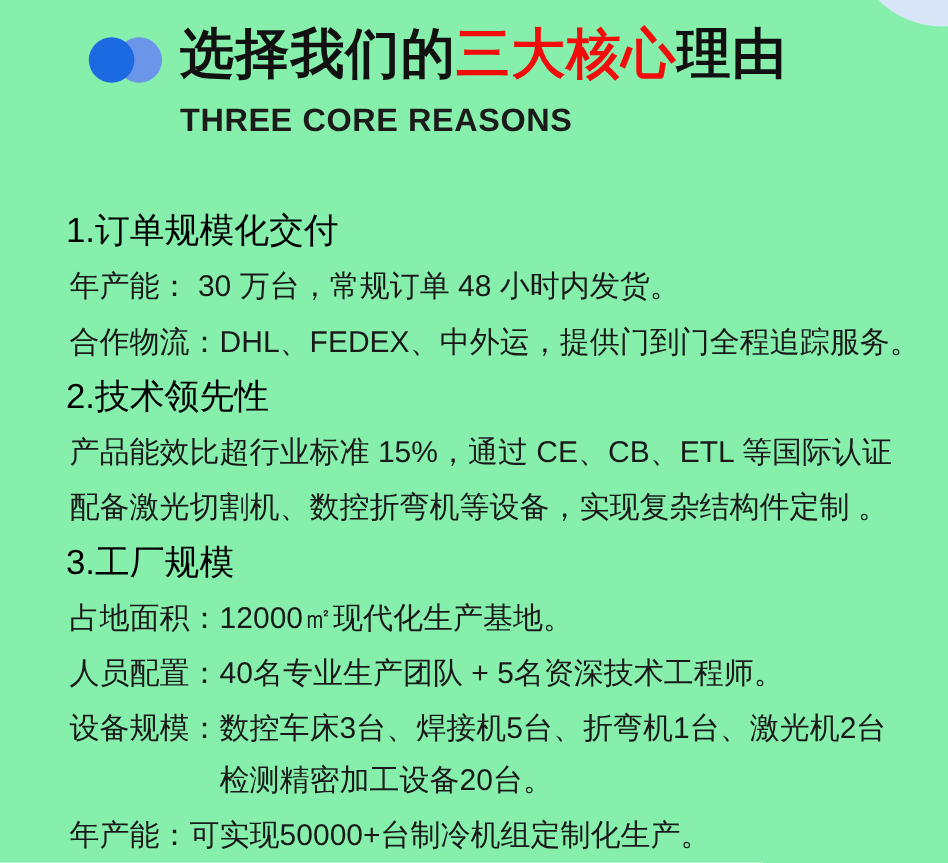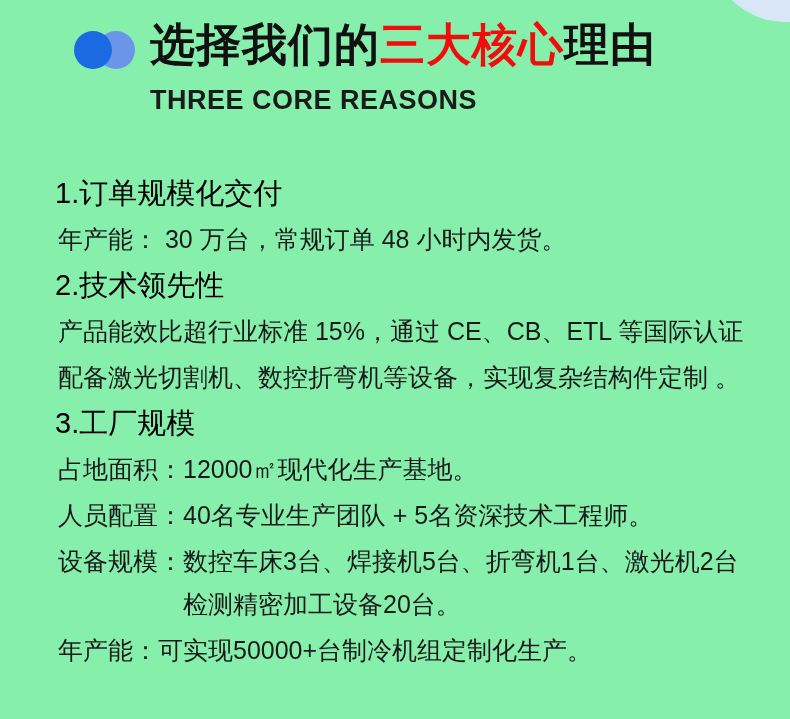--- a/index.html
+++ b/index.html
@@ -96,20 +96,21 @@
     <div class="title-block">
       <h1 class="title"><span>选择我们的</span><span class="highlight">三大核心</span><span>理由</span></h1>
       <div class="subtitle">THREE CORE REASONS</div>
     </div>
   </header>
 
   <main class="content">
 
     <h2 class="section-heading">1.订单规模化交付</h2>
     <p class="line">年产能： 30 万台，常规订单 48 小时内发货。</p>
+    <p class="line">合作物流：DHL、FEDEX、中外运，提供门到门全程追踪服务。</p>
 
     <h2 class="section-heading">2.技术领先性</h2>
     <p class="line">产品能效比超行业标准 15%，通过 CE、CB、ETL 等国际认证</p>
     <p class="line">配备激光切割机、数控折弯机等设备，实现复杂结构件定制 。</p>
 
     <h2 class="section-heading">3.工厂规模</h2>
     <p class="line">占地面积：12000㎡现代化生产基地。</p>
     <p class="line">人员配置：40名专业生产团队 + 5名资深技术工程师。</p>
 
     <div class="line row">

